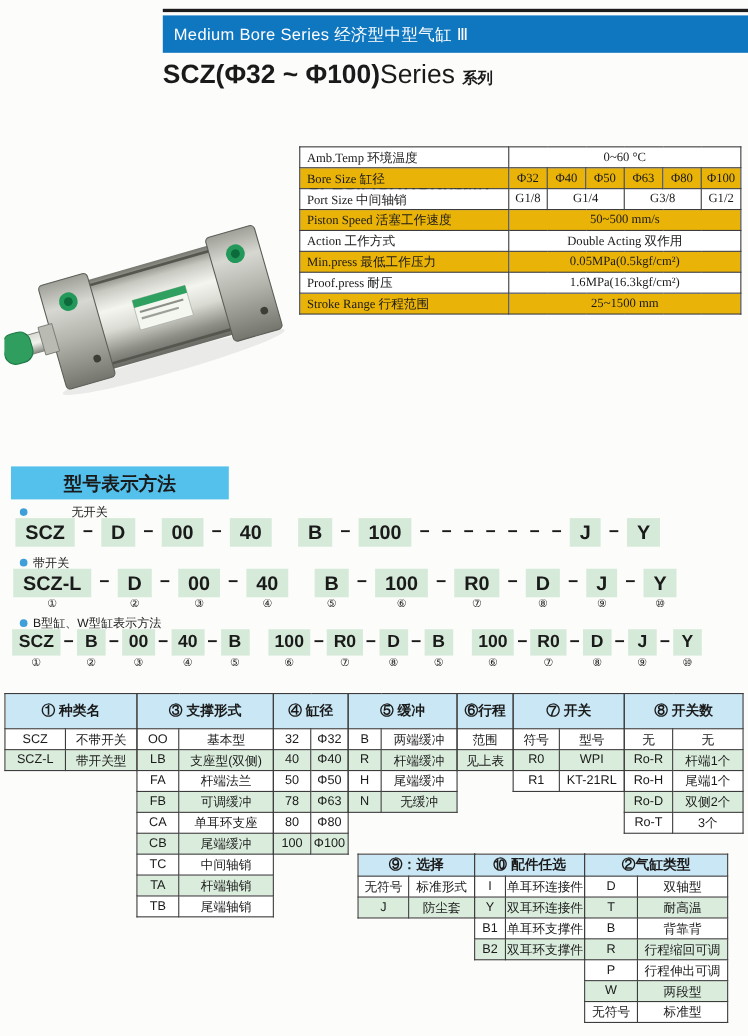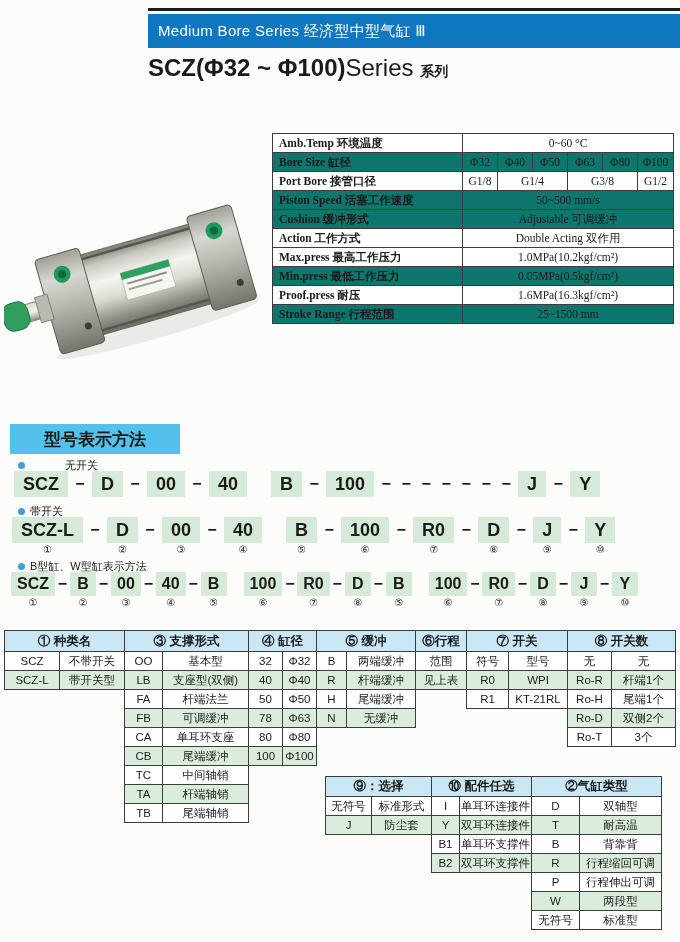--- a/index.html
+++ b/index.html
@@ -16,31 +16,31 @@
   .page-title .tc { font-size:14px; font-weight:bold; }
 
   
   .photo { position:absolute; left:4px; top:186px; width:272px; height:186px; }
 
   
   .spec-title { position:absolute; left:280px; top:110px; font-size:16px; font-weight:bold;margin-top:48px; }
   table.spec { position:absolute; left:272px; top:133px; width:401px; border-collapse:collapse;
                font-family:"Liberation Serif", serif; font-size:11.5px; table-layout:fixed; }
   table.spec td { border:1px solid #3c3c3c; height:19px; text-align:center; padding:0 2px; overflow:hidden; }
-  table.spec td.lbl { text-align:left; padding-left:6px; font-weight:bold; }
-  .r-green td { background:#0f766e; }
+  table.spec td.lbl { text-align:left; padding-left:6px; font-weight:normal; }
+  .r-green td { background:#eab308; }
   .r-white td { background:#ffffff; }
   td.corner { position:relative; background:#c9e7f5; height:52px; padding:0; }
   td.corner .ct { position:absolute; left:6px; top:4px; font-weight:bold; }
   td.corner .ci { position:absolute; left:6px; bottom:5px; font-weight:bold; }
   td.corner svg { position:absolute; left:0; top:0; }
   td.prodcell { background:#c9e7f5; font-weight:bold; font-size:15px; }
 
   
-  .sec-banner { position:absolute; left:10px; top:424px; width:170px; height:30px; background:#54c1ec;
+  .sec-banner { position:absolute; left:10px; top:424px; width:198px; height:30px; background:#54c1ec;
                 display:flex; align-items:center; justify-content:center; font-size:17px; font-weight:bold; }
   .bullet-line { position:absolute; font-size:11px; display:flex; align-items:center; gap:5px; }
   .bullet-dot { width:7px; height:7px; border-radius:50%; background:#3f9fd8; display:inline-block; }
   .tok-line { position:absolute; display:flex; align-items:flex-start; }
   .tok { display:inline-flex; flex-direction:column; align-items:center; margin:0 2px; }
   .tok-top { height:26px; display:flex; align-items:center; justify-content:center;
              font-weight:bold; font-size:18px; }
   .seg-box { background:#d6ead9; padding:0 9px; min-width:26px; }
   .tok-dash .tok-top { width:16px; font-size:16px; }
   .tok-gap .tok-top { width:16px; }
@@ -48,21 +48,21 @@
   .small-line .tok-top { font-size:16px; height:24px; }
   .small-line .seg-box { padding:0 6px; }
   .small-line .tok-dash .tok-top { width:11px; }
   .small-line .tok { margin:0 1px; }
   .small-line .tok-gap .tok-top { width:13px; }
 
   
   .tables-row { position:absolute; display:flex; align-items:flex-start; }
   .opt { border-collapse:collapse; font-size:11.5px; table-layout:fixed; margin-left:-1px; }
   .opt th, .opt td { border:1px solid #3c3c3c; text-align:center; padding:0 1px; overflow:hidden; }
-  .opt th { background:#c9e7f5; height:21px; font-size:12.5px; font-weight:bold; }
+  .opt th { background:#c9e7f5; height:32px; font-size:12.5px; font-weight:bold; }
   .opt td { height:19px; background:#fff; }
   .opt tr:nth-child(even) td { background:#daeddc; }
   .opt.hdr20 th { height:20px; }
 </style>
 </head>
 <body>
 
 <div id="page">
 
   <div class="top-rule"></div>
@@ -138,41 +138,33 @@
     <tr class="r-green">
       <td class="lbl">Bore Size 缸径</td>
       <td>Φ32</td>
       <td>Φ40</td>
       <td>Φ50</td>
       <td>Φ63</td>
       <td>Φ80</td>
       <td>Φ100</td>
     </tr>
     <tr class="r-white">
-      <td class="lbl">Port Bore 接管口径</td>
+      <td class="lbl">Port Size 中间轴销</td>
       <td>G1/8</td>
       <td colspan="2">G1/4</td>
       <td colspan="2">G3/8</td>
       <td>G1/2</td>
     </tr>
     <tr class="r-green">
           <td class="lbl">Piston Speed 活塞工作速度</td>
           <td colspan="6">50~500 mm/s</td>
         </tr>
-    <tr class="r-green">
-          <td class="lbl">Cushion 缓冲形式</td>
-          <td colspan="6">Adjustable 可调缓冲</td>
-        </tr>
     <tr class="r-white">
           <td class="lbl">Action 工作方式</td>
           <td colspan="6">Double Acting 双作用</td>
-        </tr>
-    <tr class="r-white">
-          <td class="lbl">Max.press 最高工作压力</td>
-          <td colspan="6">1.0MPa(10.2kgf/cm²)</td>
         </tr>
     <tr class="r-green">
           <td class="lbl">Min.press 最低工作压力</td>
           <td colspan="6">0.05MPa(0.5kgf/cm²)</td>
         </tr>
     <tr class="r-white">
           <td class="lbl">Proof.press 耐压</td>
           <td colspan="6">1.6MPa(16.3kgf/cm²)</td>
         </tr>
     <tr class="r-green">

